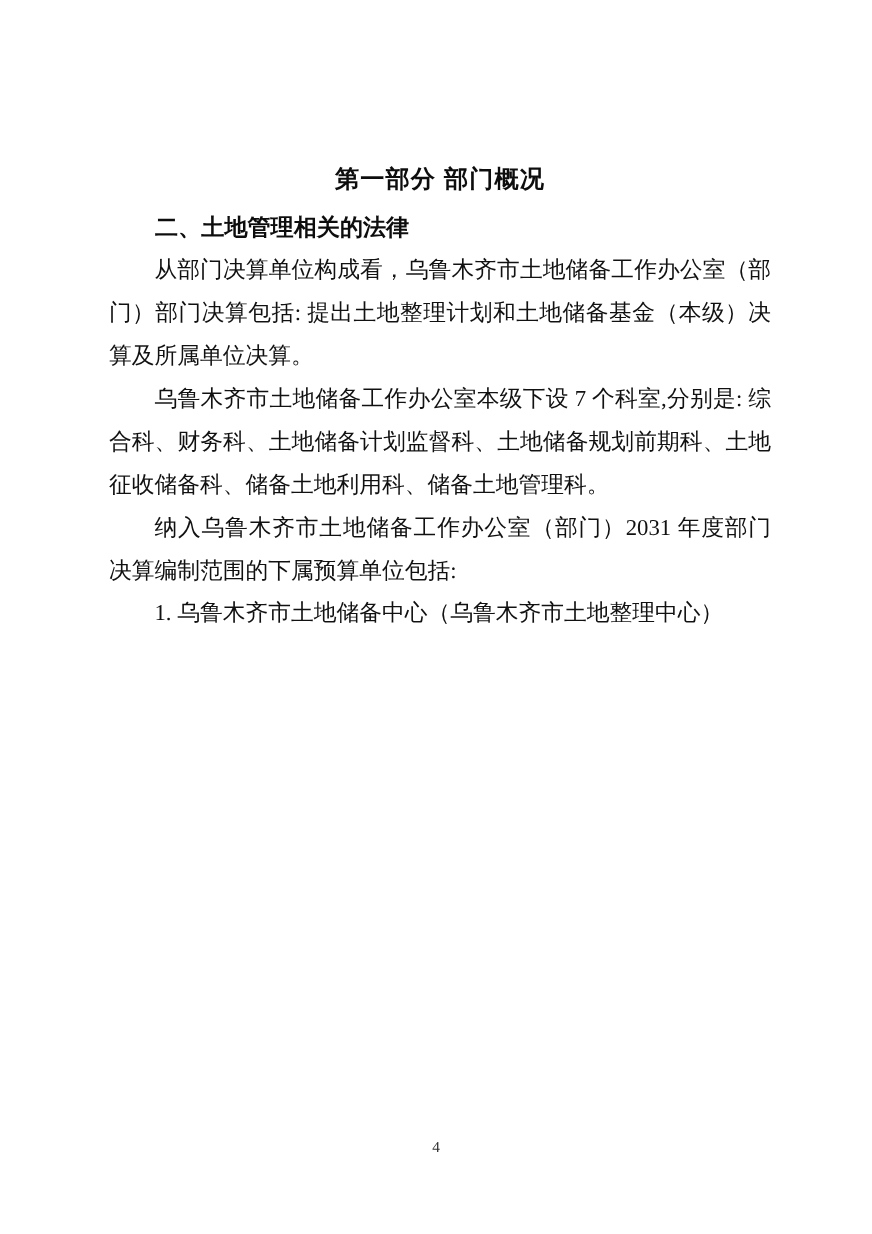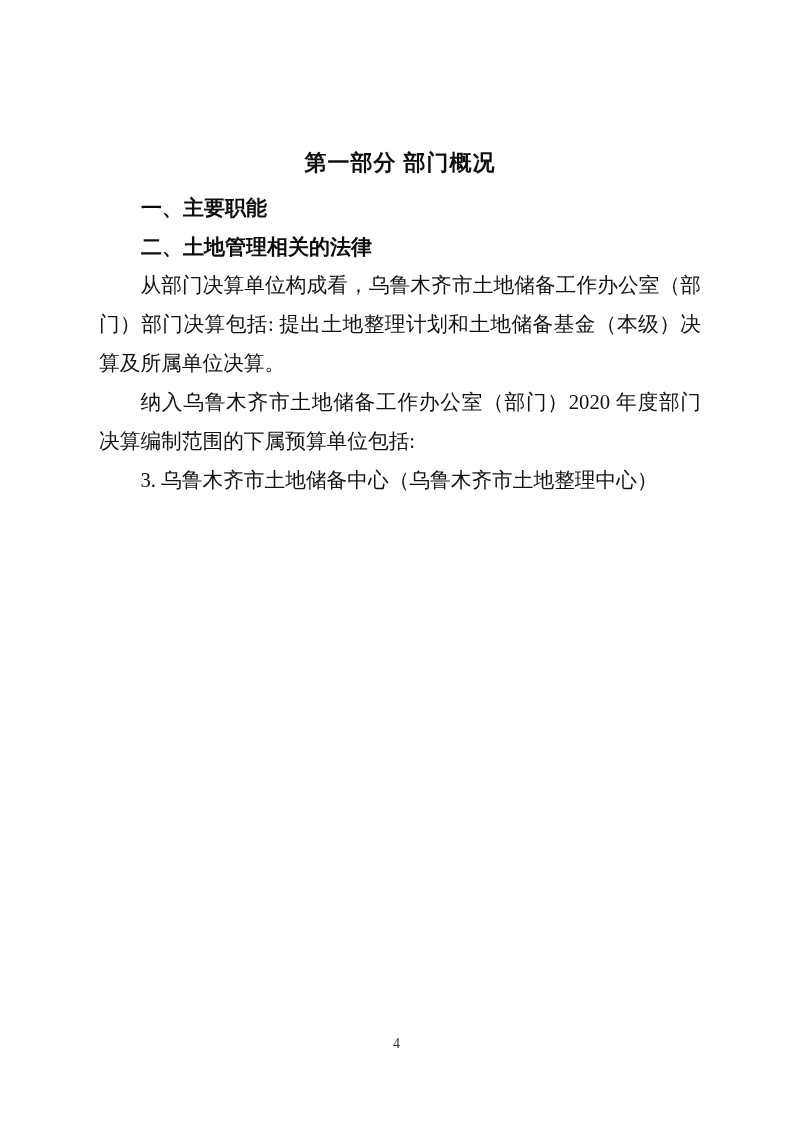--- a/index.html
+++ b/index.html
@@ -67,29 +67,29 @@
   }
 </style>
 </head>
 <body>
 
 <div class="page">
   <div class="content">
 
     <h1 class="doc-title">第一部分 部门概况</h1>
 
-    <h2 class="section-heading">一、主要职能</h2>
 
 
     <h2 class="section-heading">二、土地管理相关的法律</h2>
 
 
     <p class="body-para">从部门决算单位构成看，乌鲁木齐市土地储备工作办公室（部门）部门决算包括: 提出土地整理计划和土地储备基金（本级）决算及所属单位决算。</p>
 
+    <p class="body-para">乌鲁木齐市土地储备工作办公室本级下设 7 个科室,分别是: 综合科、财务科、土地储备计划监督科、土地储备规划前期科、土地征收储备科、储备土地利用科、储备土地管理科。</p>
 
-    <p class="body-para">纳入乌鲁木齐市土地储备工作办公室（部门）2020 年度部门决算编制范围的下属预算单位包括:</p>
+    <p class="body-para">纳入乌鲁木齐市土地储备工作办公室（部门）2031 年度部门决算编制范围的下属预算单位包括:</p>
 
-    <p class="list-line">3. 乌鲁木齐市土地储备中心（乌鲁木齐市土地整理中心）</p>
+    <p class="list-line">1. 乌鲁木齐市土地储备中心（乌鲁木齐市土地整理中心）</p>
 
   </div>
 
   <div class="page-number">4</div>
 </div>
 
 </body></html>

